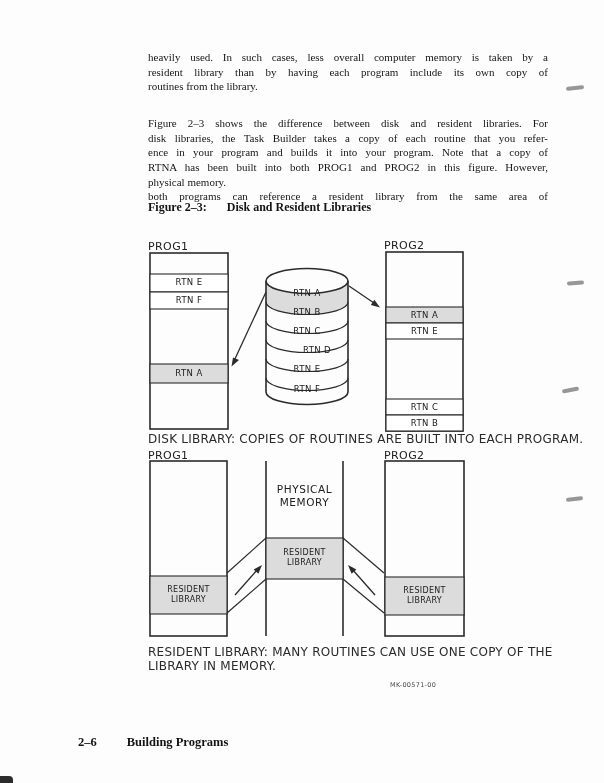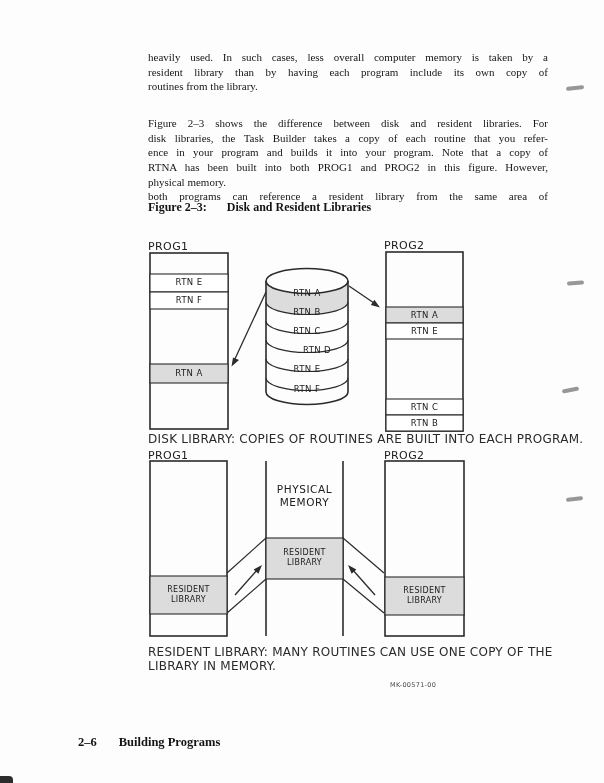--- a/index.html
+++ b/index.html
@@ -23,21 +23,21 @@
   .progtitle { font-size:11px; letter-spacing:.4px; }
   .blabel { font-size:8.5px; letter-spacing:.4px; text-align:center; }
   .caption { font-size:12px; letter-spacing:.25px; color:#2a2a2a; }
   .ml { white-space:pre-line; text-align:center; }
   .memtitle { font-size:10.5px; line-height:13px; letter-spacing:.6px; }
   .resband { font-size:8px; line-height:9.5px; letter-spacing:.3px; }
   .artno { position:absolute; left:390px; top:681px; width:80px; 
            font:6.5px "DejaVu Sans","Liberation Sans",sans-serif; letter-spacing:.3px; color:#4a4a4a; }
   
   .footer { position:absolute; left:78px; top:735px; font:bold 12.5px "Liberation Serif", serif; color:#141414; }
-  .footer .pgnum { margin-right:22px;text-align:center; }
+  .footer .pgnum { margin-right:30px;text-align:center; }
   
   .mark { position:absolute; background:#979797; border-radius:2px; }
   .mk1 { left:566px; top:86px;  width:18px; height:3.5px; transform:rotate(-6deg); }
   .mk2 { left:567px; top:281px; width:17px; height:4px;   transform:rotate(-4deg); }
   .mk3 { left:562px; top:388px; width:17px; height:4px;   transform:rotate(-11deg); }
   .mk4 { left:566px; top:497px; width:17px; height:4px;   transform:rotate(-6deg); }
   .corner { position:absolute; left:0; top:776px; width:13px; height:7px; background:#2c2c2c; border-radius:0 4px 0 0; }
   
   .box   { fill:none; stroke:#2b2b2b; stroke-width:1.6; }
   .band  { fill:#ffffff; stroke:#2b2b2b; stroke-width:1.1; }

